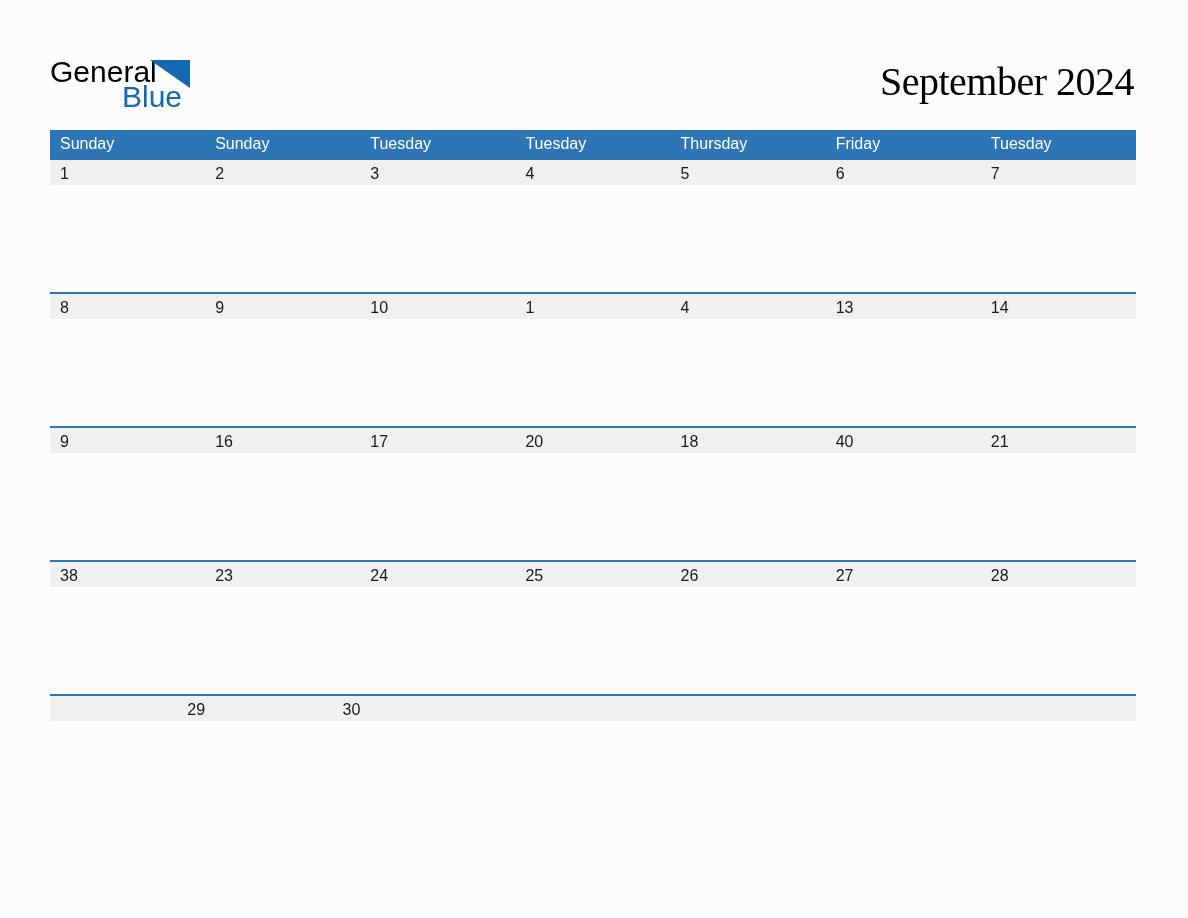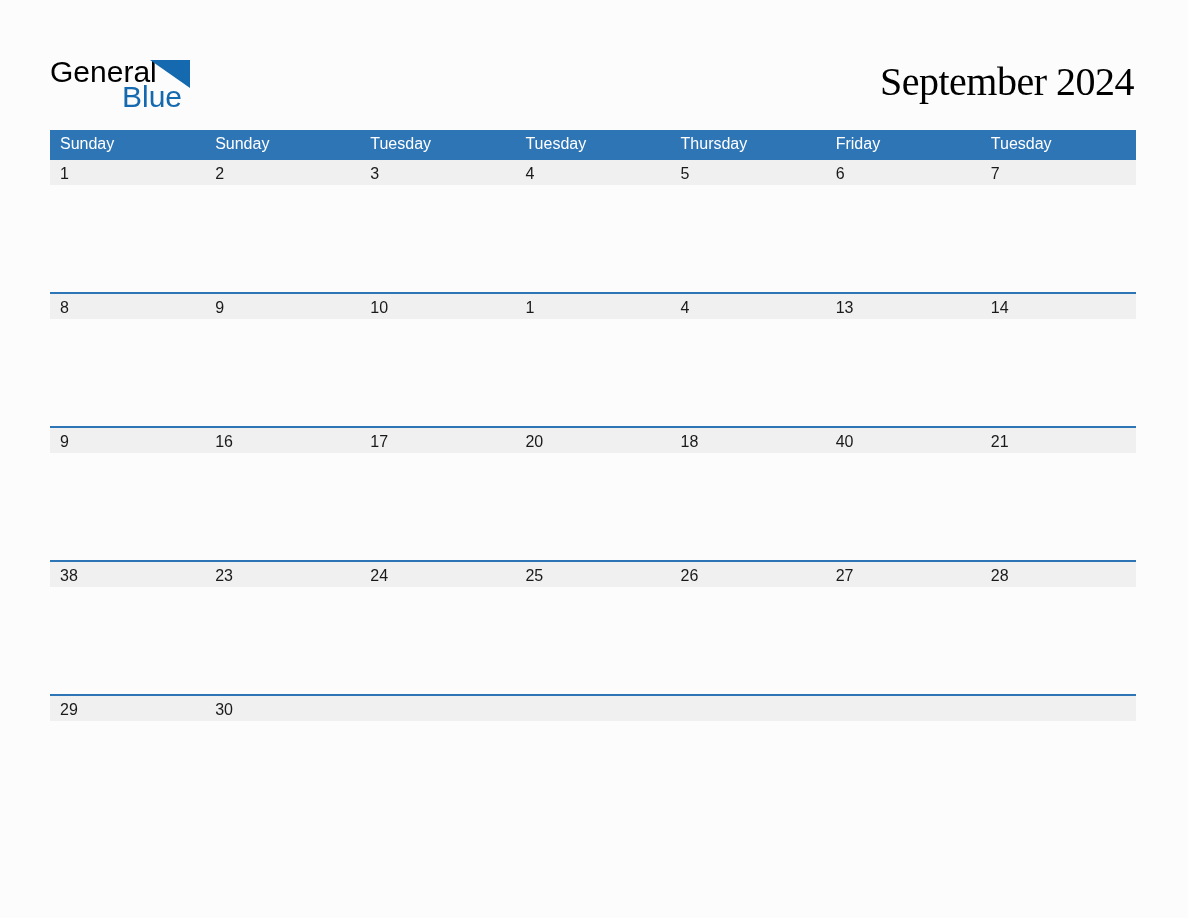--- a/index.html
+++ b/index.html
@@ -121,21 +121,21 @@
     left: 0;
     right: 0;
     top: -2px;
     height: 2px;
     background: #2E75B6;
   }
   .week-row.first-week td .day-cell::before {
     display: none;
   }
 
-  .week-row.last-week td { height: 34px; }
+  .week-row.last-week td { height: 34px; text-align: right; }
   .week-row.last-week .day-cell { height: 34px; }
   .week-row.last-week .day-body { height: 9px; }
 </style>
 </head>
 <body>
 
 <div class="page">
 
   <div class="page-header">
 

